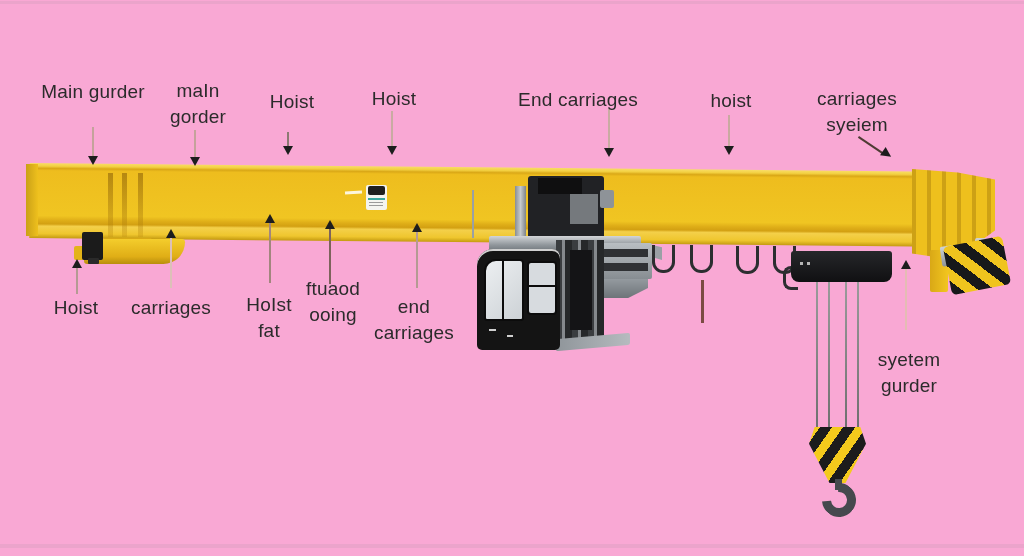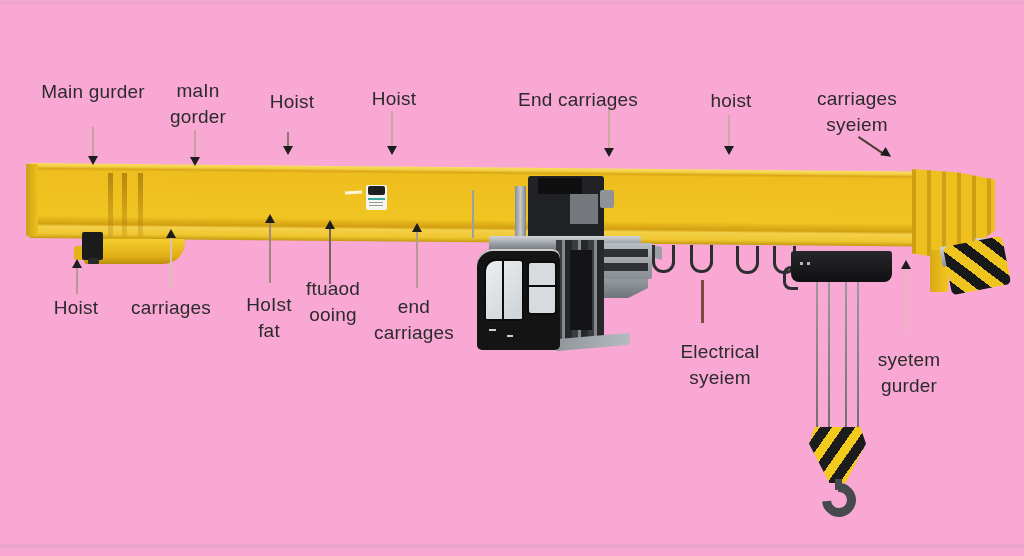--- a/index.html
+++ b/index.html
@@ -170,24 +170,20 @@
     <span>fat</span>
   </div>
   <div class="lbl" style="left:333px;top:276px">
     <span>ftuaod</span>
     <span>ooing</span>
   </div>
   <div class="lbl" style="left:414px;top:294px">
     <span>end</span>
     <span>carriages</span>
   </div>
-  <div class="lbl" style="left:720px;top:339px">
-    <span>Electrical</span>
-    <span>syeiem</span>
-  </div>
   <div class="lbl" style="left:909px;top:347px">
     <span>syetem</span>
     <span>gurder</span>
   </div>
 
   <div class="aline" style="left:92px;top:127px;height:30px;background:#c4a29b"></div>
   <div class="head-d" style="left:88px;top:156px"></div>
   <div class="aline" style="left:194px;top:130px;height:28px;background:#c4a29b"></div>
   <div class="head-d" style="left:190px;top:157px"></div>
   <div class="aline" style="left:287px;top:132px;height:15px;background:#8c7a72"></div>

